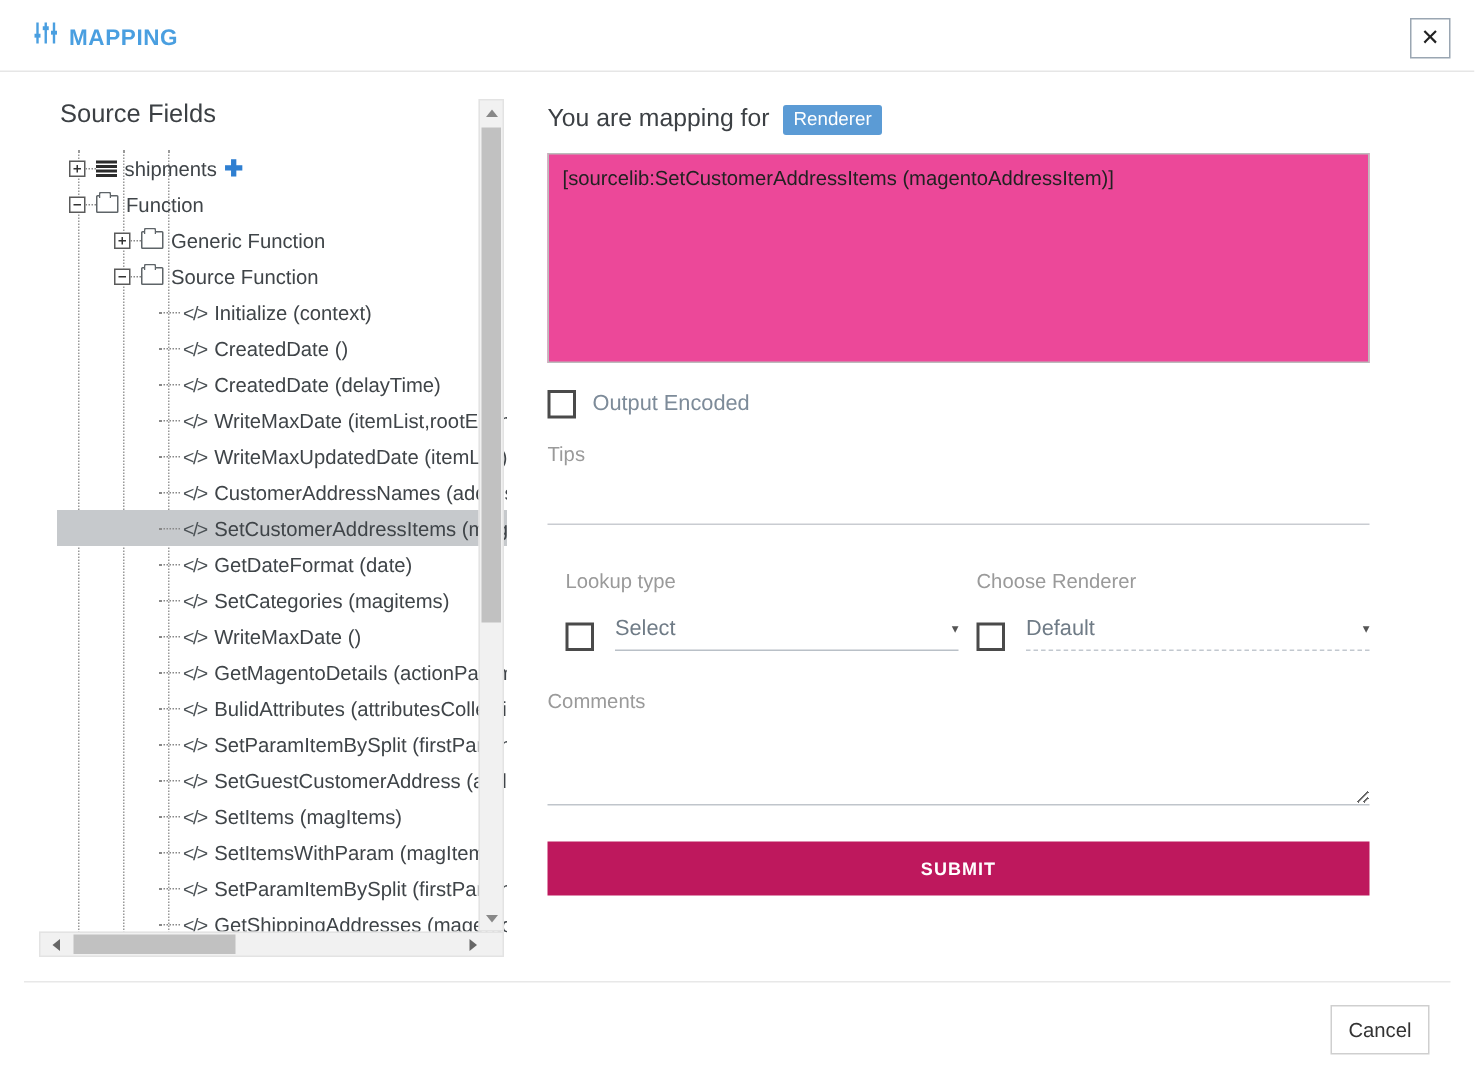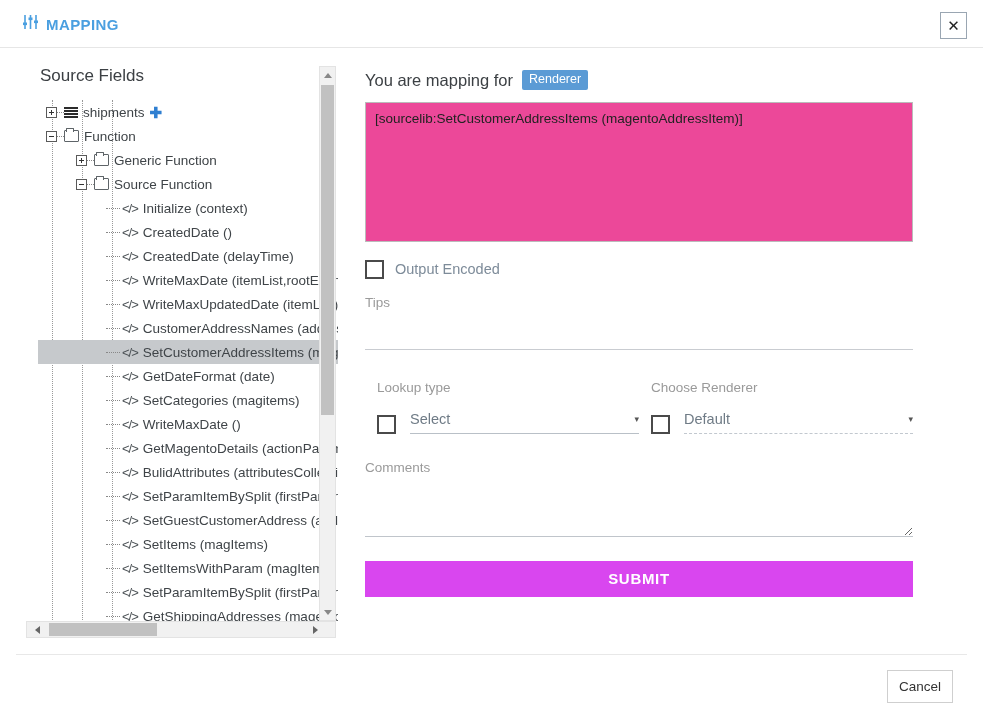--- a/index.html
+++ b/index.html
@@ -111,21 +111,21 @@
     background: #f1f1f1; border: 1px solid #e3e3e3;
   }
   .hscroll .thumb { position: absolute; top: 1px; left: 22px; width: 108px; height: 13px; background: #c1c1c1; }
   .hscroll .arrow { position: absolute; top: 0; width: 16px; height: 15px; display: flex; align-items: center; justify-content: center; }
   .hscroll .arrow.left { left: 2px; }
   .hscroll .arrow.right { right: 12px; }
 
   
   .right-panel { position: absolute; left: 365px; top: 70px; width: 548px; }
   .mapping-for {
-    display: flex; align-items: flex-end; gap: 9px;
+    display: flex; align-items: flex-start; gap: 9px;
     font-size: 16.5px; color: #3c4044; margin-bottom: 12px;
   }
   .badge {
     background: #5b9bd5; color: #fff; font-size: 12.5px;
     padding: 3px 7px 4px; border-radius: 2px; line-height: 1;
   }
   .expr-area {
     width: 548px; height: 140px; border: 1px solid #bbb; background: #ec4899;
     font-size: 13.5px; color: #222; padding: 8px 9px; resize: none;
     font-family: "Liberation Sans", sans-serif; outline: none; display: block;
@@ -160,22 +160,22 @@
 
   .comments-block { margin-top: 26px; }
   .comments-area {
     width: 548px; height: 52px; border: none; border-bottom: 1px solid #c0c5cb;
     background: transparent; outline: none; resize: vertical; display: block;
     font-family: "Liberation Sans", sans-serif; font-size: 14px; color: #444;
     margin-top: 10px;
   }
   .submit-btn {
     width: 548px; height: 36px; margin-top: 24px;
-    background: #d946ef; color: #fff; border: none; cursor: pointer;
-    font-size: 15px; font-weight: bold; letter-spacing: .7px;
+    background: #be185d; color: #fff; border: none; cursor: pointer;
+    font-size: 12px; font-weight: bold; letter-spacing: .7px;
     font-family: "Liberation Sans", sans-serif;
   }
 
   
   .footer-divider { position: absolute; left: 16px; top: 654px; width: 951px; height: 1px; background: #e8e8e8; }
   .cancel-btn {
     position: absolute; right: 30px; top: 670px;
     width: 66px; height: 33px; background: #fff; border: 1px solid #cfcfcf;
     font-size: 13.5px; color: #333; cursor: pointer;
     font-family: "Liberation Sans", sans-serif;

